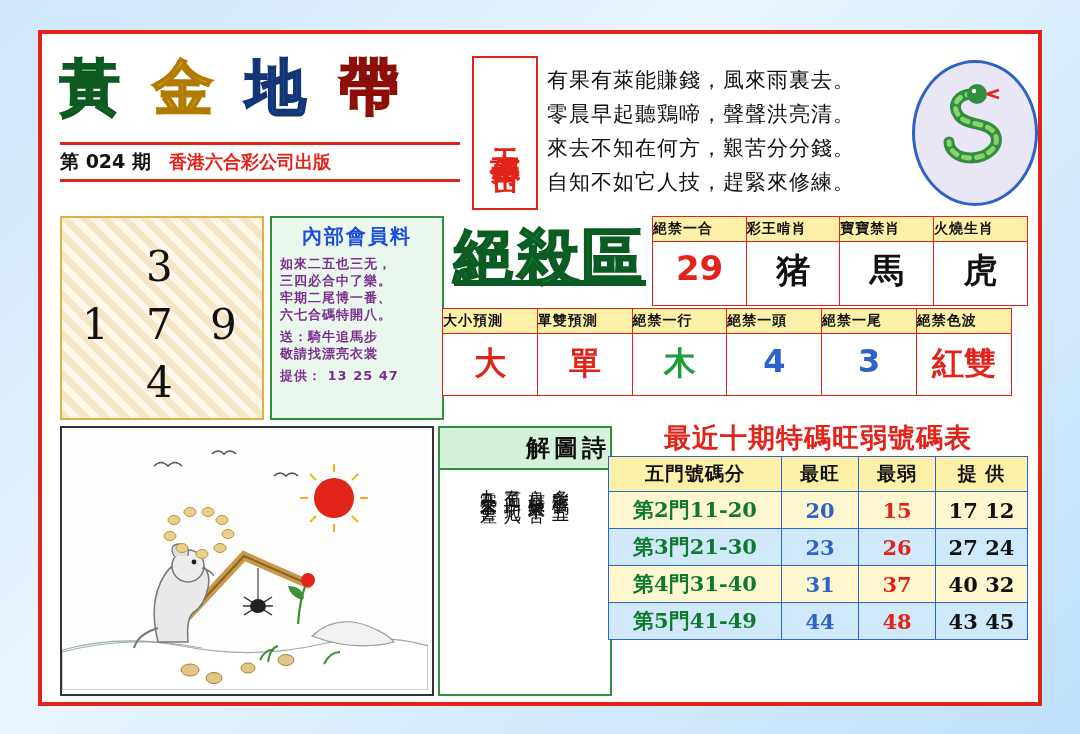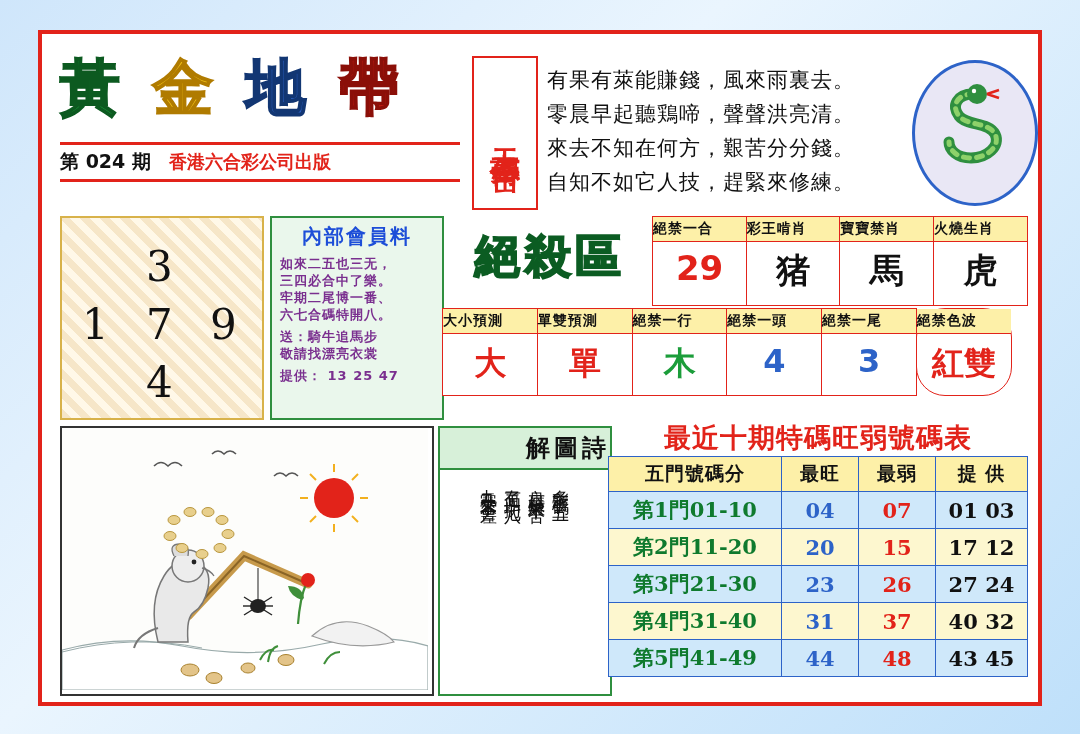--- a/index.html
+++ b/index.html
@@ -77,35 +77,36 @@
   .member .gap{height:5px;}
   .member .give div{color:#7a2f8f;}
   .member .provide{font-size:13px;color:#7a2f8f;font-weight:bold;}
   .member .provide b{color:#7a2f8f;}
   
   .jsq{
     position:absolute;left:408px;top:188px;width:200px;height:70px;
     display:flex;align-items:center;justify-content:center;
   }
   .jsq span{
-    font-size:46px;font-weight:bold;color:#1b9d3a;-webkit-text-stroke:2px #0b5c22;
+    font-size:60px;font-weight:bold;color:#1b9d3a;-webkit-text-stroke:2px #0b5c22;
     letter-spacing:4px;
+    text-decoration:underline;
   }
   
   .grid-top{position:absolute;left:610px;top:182px;width:376px;height:90px;display:flex;}
   .grid-top .cell{flex:1;border:1.5px solid #e2231a;margin-right:-1.5px;background:#fff;}
   .grid-top .cell:last-child{margin-right:0;}
   .cap{background:#fdf0a8;border-bottom:1.5px solid #e2231a;
     font-size:14px;font-weight:bold;color:#111;padding:3px 0;letter-spacing:1px;}
   .val{text-align:center;font-size:34px;font-weight:bold;padding:6px 0 4px;}
   .v-red{color:#e2231a;}
   .v-dark{color:#111;}
   .grid-bot{position:absolute;left:400px;top:274px;width:570px;height:88px;display:flex;}
   .grid-bot .cell{flex:1;border:1.5px solid #e2231a;margin-right:-1.5px;background:#fff;}
-  .grid-bot .cell:last-child{margin-right:0;border-radius:29px;}
+  .grid-bot .cell:last-child{margin-right:0;}
   .grid-bot .val{font-size:32px;padding:8px 0 4px;}
   .v-green{color:#1b9d3a;}
   .v-blue{color:#2d63c8;}
   
   .picture{
     position:absolute;left:18px;top:392px;width:370px;height:266px;
     border:2px solid #333;background:#ffffff;overflow:hidden;
   }
   
   .jts{
@@ -354,26 +355,20 @@
   <table class="hot">
     <thead>
       <tr>
         <th style="width:172px">五門號碼分</th>
         <th style="width:76px">最旺</th>
         <th style="width:76px">最弱</th>
         <th>提 供</th>
       </tr>
     </thead>
     <tbody>
-      <tr class="r-odd">
-        <td class="c-label">第1門01-10</td>
-        <td class="c-hot">04</td>
-        <td class="c-cold">07</td>
-        <td class="c-prov">01 03</td>
-      </tr>
       <tr class="r-even">
         <td class="c-label">第2門11-20</td>
         <td class="c-hot">20</td>
         <td class="c-cold">15</td>
         <td class="c-prov">17 12</td>
       </tr>
       <tr class="r-odd">
         <td class="c-label">第3門21-30</td>
         <td class="c-hot">23</td>
         <td class="c-cold">26</td>

